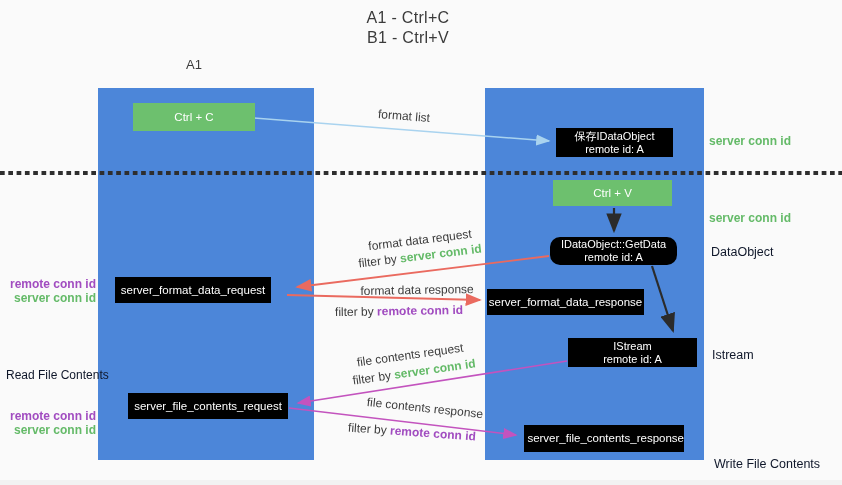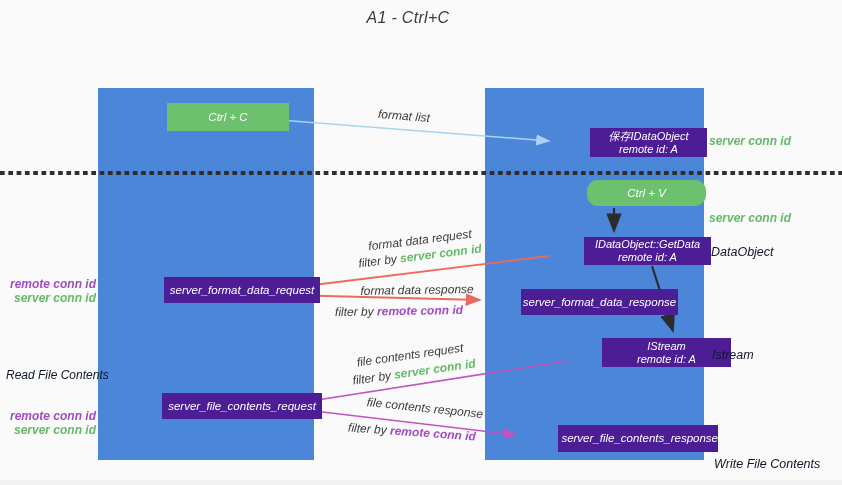--- a/index.html
+++ b/index.html
@@ -1,45 +1,45 @@
 <!DOCTYPE html>
 <html><head>
 <meta charset="utf-8">
 <style>
   * { margin:0; padding:0; box-sizing:border-box; }
   html,body { background:#f2f2f2; }
   .canvas {
     position:relative; width:842px; height:480px;
     background:#fafafa; overflow:hidden;
-    font-family:"Liberation Sans", sans-serif; color:#3e3e3e;font-style:italic;
+    font-family:"Liberation Sans", sans-serif; color:#3e3e3e;
   }
   svg.arrows { position:absolute; left:0; top:0; width:842px; height:485px; pointer-events:none; }
 
   .title { position:absolute; left:308px; top:8px; width:200px; text-align:center;
            font-size:16px; line-height:20px; color:#3b3b3b; letter-spacing:.3px; }
 
   .col-header { position:absolute; width:120px; text-align:center; font-size:13px; line-height:15px; color:#3b3b3b; }
   .col-header.a1 { left:134px; top:57px; }
   .col-header.b1 { left:538px; top:57px; }
 
   .lifeline { position:absolute; top:88px; height:372px; background:#4c86d9; }
   .lifeline.a1 { left:98px;  width:216px; }
   .lifeline.b1 { left:485px; width:219px; }
 
   .box { position:absolute; display:flex; flex-direction:column; align-items:center; justify-content:center;
-         color:#fff; text-align:center; font-size:11.5px; line-height:13px; white-space:nowrap;margin-left:34px; }
+         color:#fff; text-align:center; font-size:11.5px; line-height:13px; white-space:nowrap; }
   .box.green  { background:#6dc06e; }
-  .box.orange { background:#4c1d95; }
+  .box.orange { background:#000000; }
 
   .ctrl-c   { left:133px; top:103px; width:122px; height:28px; }
-  .ctrl-v   { left:553px; top:180px; width:119px; height:26px;border-radius:11px; }
+  .ctrl-v   { left:553px; top:180px; width:119px; height:26px; }
   .save-obj { left:556px; top:128px; width:117px; height:29px; font-size:11px; }
-  .getdata  { left:550px; top:237px; width:127px; height:28px; font-size:11px; }
+  .getdata  { left:550px; top:237px; width:127px; height:28px; font-size:11px;border-radius:10px; }
   .istreamb { left:568px; top:338px; width:129px; height:29px; font-size:11px; }
-  .fmt-req  { left:130px; top:277px; width:156px; height:26px; }
+  .fmt-req  { left:115px; top:277px; width:156px; height:26px; }
   .fmt-resp { left:487px; top:289px; width:157px; height:26px; }
   .file-req { left:128px; top:393px; width:160px; height:26px; }
   .file-resp{ left:524px; top:425px; width:160px; height:27px;align-items:flex-end; }
 
   .side { position:absolute; font-size:12.5px; white-space:nowrap; color:#0f172a; }
   .side.bold-green  { color:#64ba68; font-weight:bold; font-size:12px; }
 
   .conn-block { position:absolute; left:0; width:96px; text-align:right; font-size:12px; font-weight:bold; line-height:14px; white-space:nowrap; }
   .conn-block .remote { color:#a14cc0; }
   .conn-block .server { color:#64ba68; }
@@ -76,23 +76,25 @@
     <path d="M614,208 L614,231" stroke="#2b2b2b" stroke-width="2.2" fill="none" marker-end="url(#m-black)"></path>
     <path d="M549,256 L297,287" stroke="#ea6a5f" stroke-width="1.8" fill="none" marker-end="url(#m-red)"></path>
     <path d="M287,295 L480,300" stroke="#ea6a5f" stroke-width="1.8" fill="none" marker-end="url(#m-red)"></path>
     <path d="M652,266 L673,331" stroke="#2b2b2b" stroke-width="2.2" fill="none" marker-end="url(#m-black)"></path>
     <path d="M567,361 L298,403" stroke="#c353be" stroke-width="1.6" fill="none" marker-end="url(#m-purple)"></path>
     <path d="M289,408 L516,435" stroke="#c353be" stroke-width="1.6" fill="none" marker-end="url(#m-purple)"></path>
   </svg>
 
   <div class="title">
     <div>A1 - Ctrl+C</div>
+    <div>B1 - Ctrl+V</div>
   </div>
 
   <div class="col-header a1">
+    <div>A1</div>
   </div>
 
   <div class="box green ctrl-c">
     <div>Ctrl + C</div>
   </div>
   <div class="box green ctrl-v">
     <div>Ctrl + V</div>
   </div>
 
   <div class="box orange save-obj">

